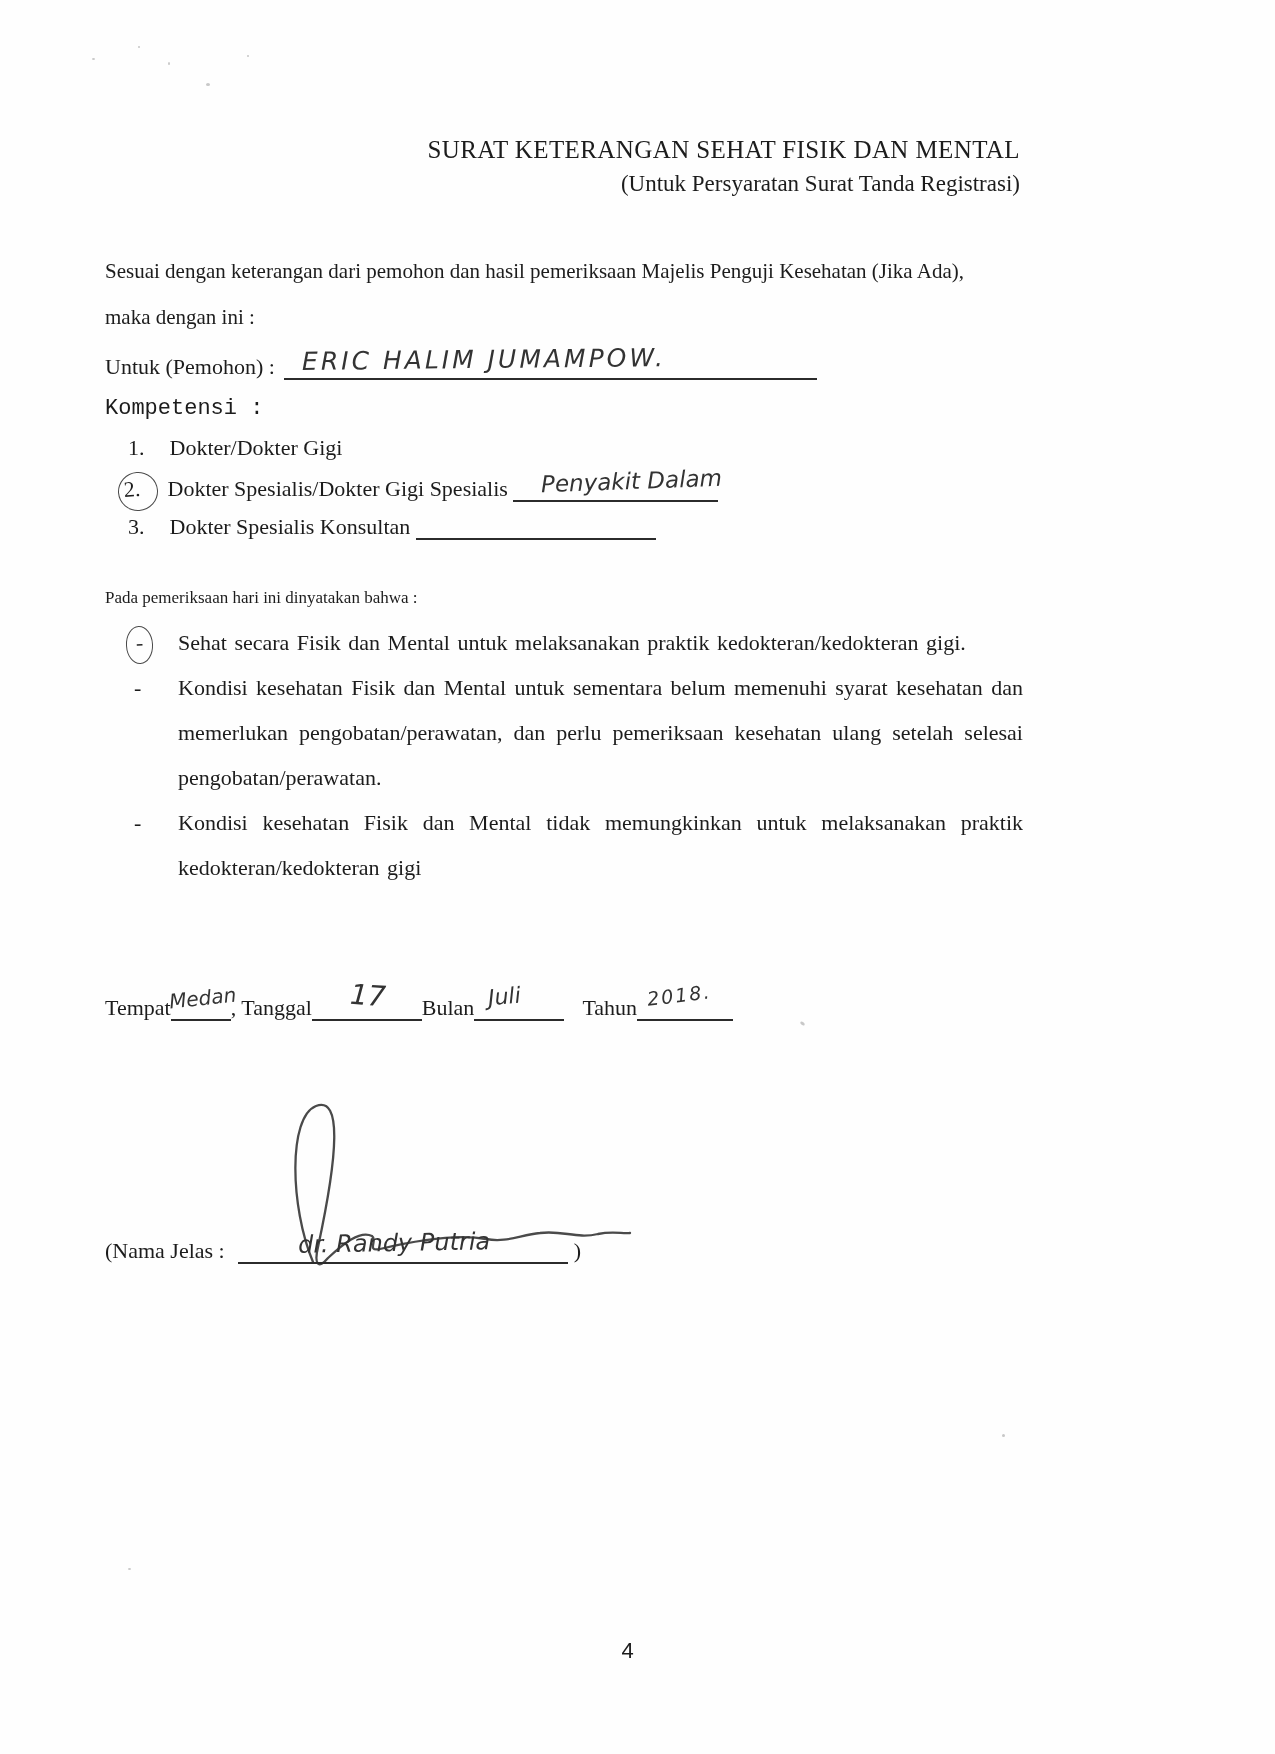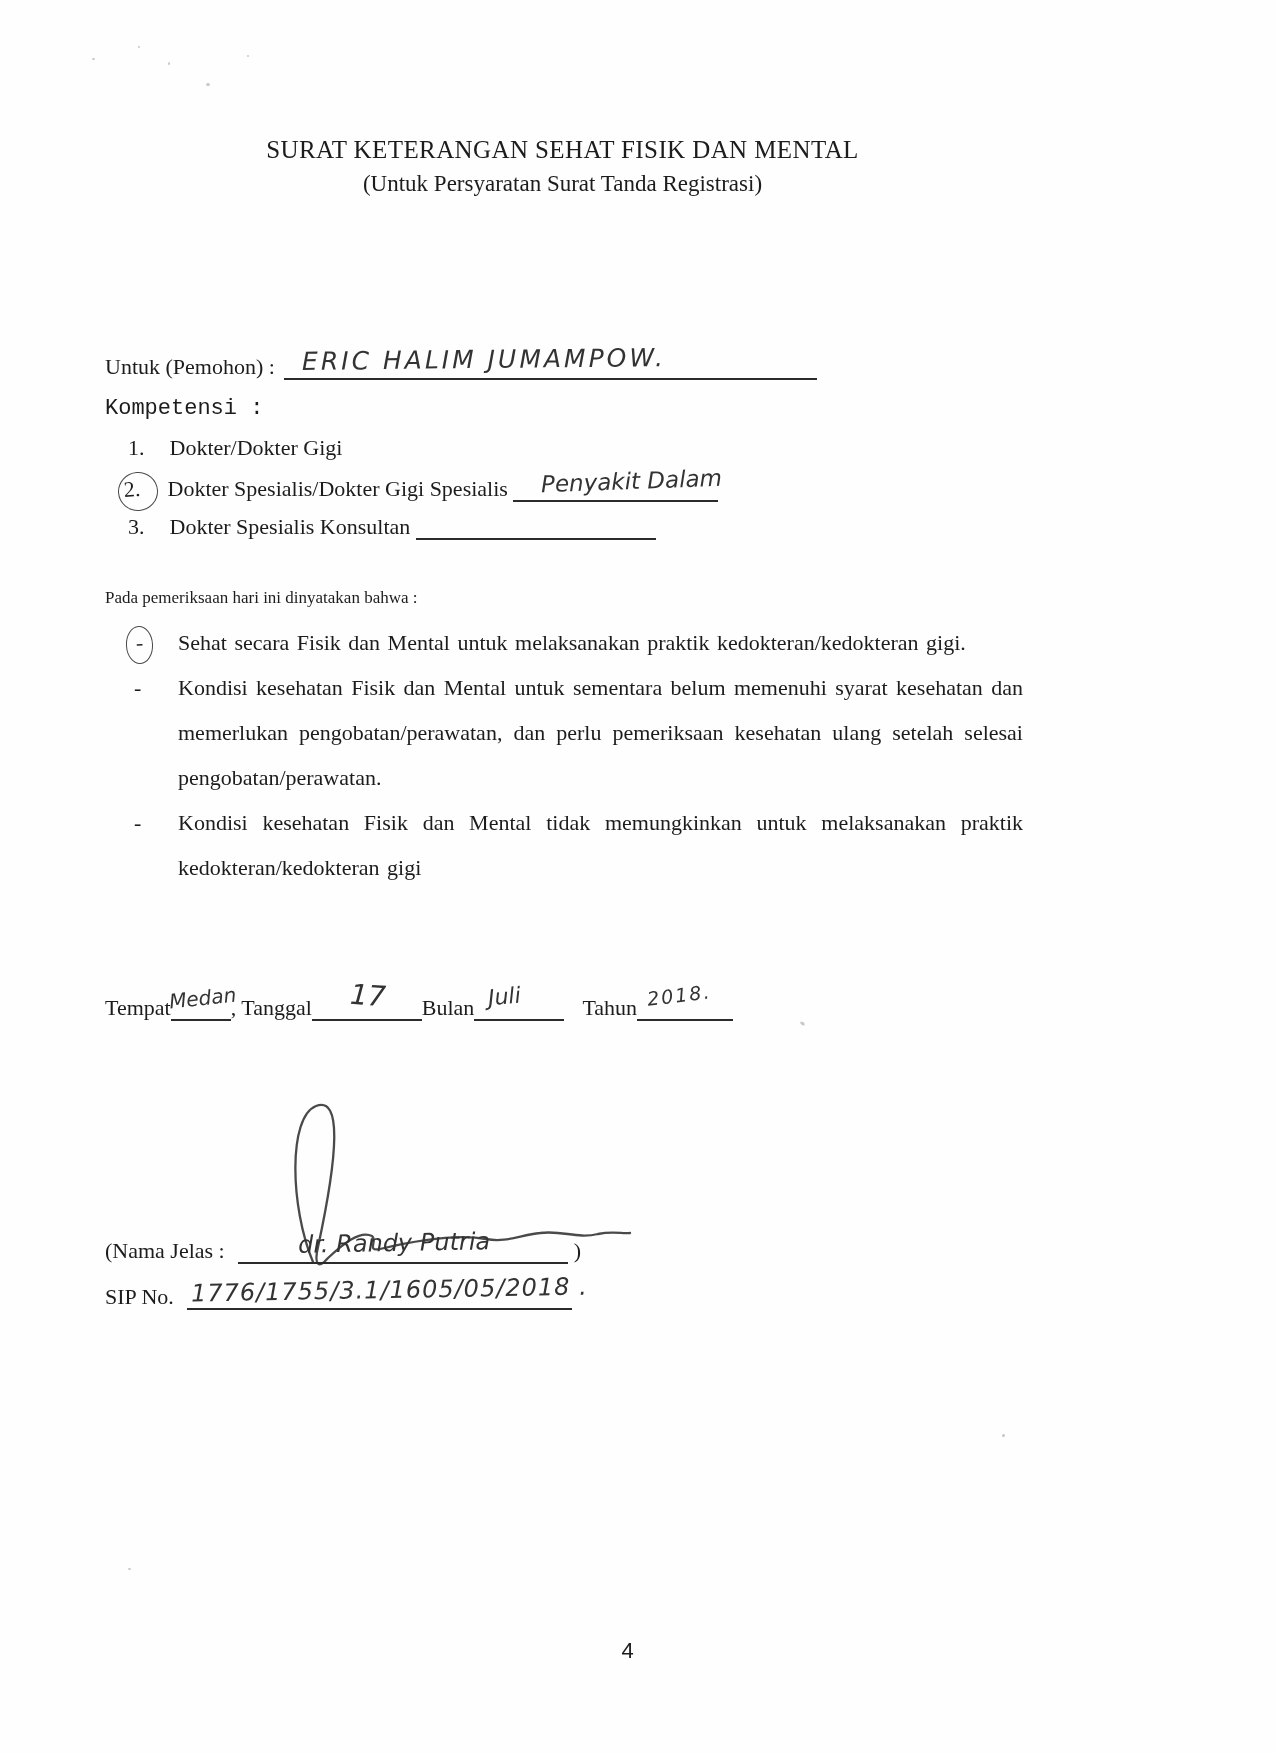--- a/index.html
+++ b/index.html
@@ -6,21 +6,21 @@
   .sheet{
     position:relative;
     width:1275px;height:1754px;
     margin:0 auto;
     background:#fefefe;
     font-family:"Liberation Serif","DejaVu Serif",serif;
     color:#1c1c1c;
     overflow:hidden;
   }
   
-  .title-block{position:absolute;top:136px;left:105px;width:915px;text-align:center;}
+  .title-block{position:absolute;top:136px;left:105px;width:915px;text-align:right;}
   .title1{font-size:25px;letter-spacing:.4px;}
   .title2{font-size:23px;margin-top:7px;}
 
   .intro{position:absolute;top:248px;left:105px;width:930px;font-size:21px;line-height:46px;}
   .intro div{white-space:nowrap;}
 
   .line-row{position:absolute;left:105px;font-size:22px;}
   .blank{
     display:inline-block;position:relative;
     border-bottom:2px solid #2b2b2b;
@@ -86,20 +86,24 @@
   <span class="speck" style="left:247px;top:55px;width:2px;height:2px;"></span>
   <span class="speck" style="left:800px;top:1022px;width:5px;height:3px;transform:rotate(35deg);"></span>
   <span class="speck" style="left:1002px;top:1434px;width:3px;height:3px;"></span>
   <span class="speck" style="left:128px;top:1568px;width:3px;height:2px;"></span>
 
   <div class="title-block">
     <div class="title1">SURAT KETERANGAN SEHAT FISIK DAN MENTAL</div>
     <div class="title2">(Untuk Persyaratan Surat Tanda Registrasi)</div>
   </div>
 
+  <div class="intro">
+    <div>Sesuai dengan keterangan dari pemohon dan hasil pemeriksaan Majelis Penguji Kesehatan (Jika Ada),</div>
+    <div>maka dengan ini :</div>
+  </div>
 
   <div class="line-row" style="top:352px;">
     <span>Untuk (Pemohon) :</span>
     <span class="blank" style="width:533px;margin-left:4px;">
       <span class="hw hw-caps">ERIC HALIM JUMAMPOW.</span>
     </span>
   </div>
 
   <div class="k-label">Kompetensi :</div>
 
@@ -151,22 +155,16 @@
   </svg>
 
   <div class="line-row nama-jelas-row">
     <span>(Nama Jelas :</span>
     <span class="blank" style="width:330px;margin-left:8px;">
       <span class="hw hw-nama-jelas">dr. Randy Putria</span>
     </span>
     <span>)</span>
   </div>
 
-  <div class="line-row sip-row">
-    <span>SIP No.</span>
-    <span class="blank" style="width:385px;margin-left:8px;">
-      <span class="hw hw-sip">1776/1755/3.1/1605/05/2018 .</span>
-    </span>
-  </div>
 
   <div class="page-num">4</div>
 
 </div>
 
 </body></html>

